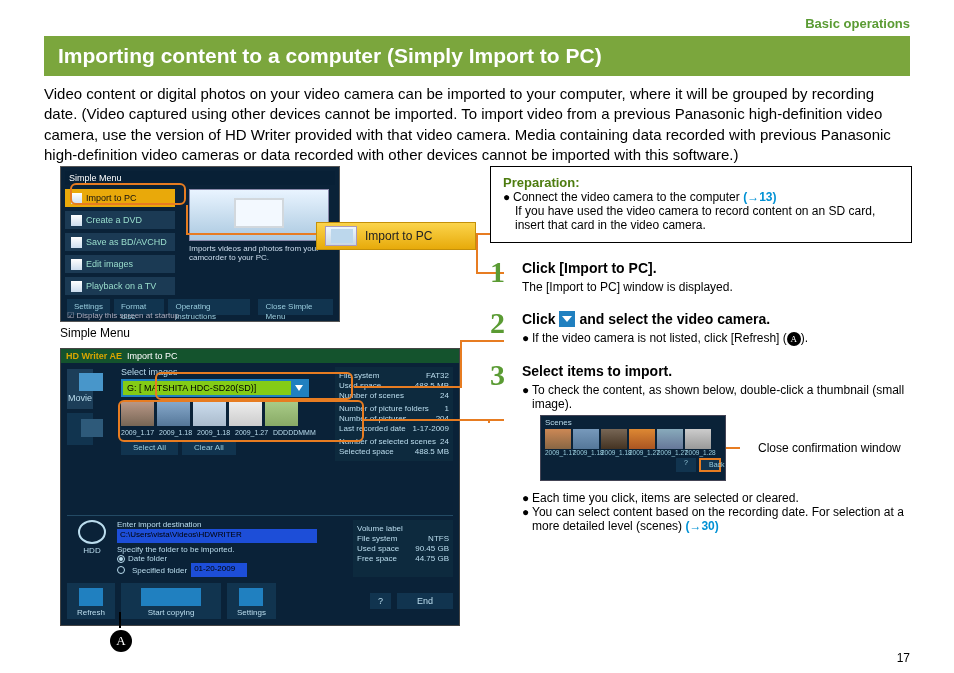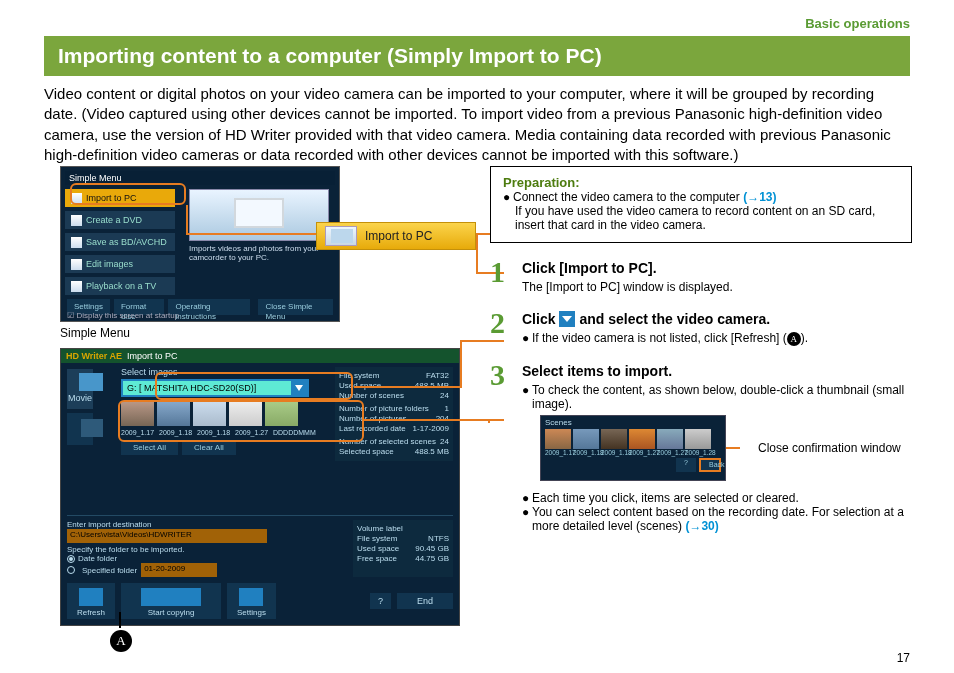--- a/index.html
+++ b/index.html
@@ -170,21 +170,21 @@
   }
   .iw-other::before{
     content:''; position:absolute; top:6px; left:14px; width:22px; height:18px;
     background:#2e5a7a;
   }
   .iw-main {
     position:absolute; top:18px; left:60px; right:6px;
   }
   .iw-section-label { color:#bde; font-size:9px; }
   .iw-dropdown {
-    height:18px; background:#5eead4; border:2px solid #2080c0;
+    height:18px; background:#84cc16; border:2px solid #2080c0;
     color:#000; font-size:9px; padding:2px 4px;
     width: 188px;
     margin: 2px 0 4px 0;
     position: relative;
   }
   .iw-dropdown .arrow {
     position:absolute; right:0; top:0; width:16px; height:14px;
     background:#2080c0;
   }
   .iw-dropdown .arrow::after{
@@ -224,21 +224,21 @@
   .iw-dest-left {
     width:50px; text-align:center; color:#bde; font-size:8px;
   }
   .hdd-icon{
     width:28px;height:24px;
     border:2px solid #bde; border-radius:50%;
     margin:0 auto 2px;
   }
   .iw-dest-mid { flex:1; color:#bde; font-size:8px; }
   .field-input {
-    background:#a16207; color:#000; font-size:8px; padding:1px 3px;
+    background:#1d4ed8; color:#000; font-size:8px; padding:1px 3px;
     height:14px;
   }
   .w200 { width:200px; }
   .radio { width:8px; height:8px; border:1px solid #bde; border-radius:50%; display:inline-block; margin-right:3px; vertical-align:middle;}
   .radio.on::after{ content:''; display:block; width:4px; height:4px; background:#bde; border-radius:50%; margin:1px;}
   .iw-dest-right {
     width:100px; color:#bde; font-size:8px;
     background:#0d2a3e; padding:4px;
   }
   .iw-dest-right div{ display:flex; justify-content:space-between; margin-bottom:1px; }
@@ -471,29 +471,33 @@
           <span>Number of selected scenes</span>
           <span>24</span>
         </div>
       <div>
           <span>Selected space</span>
           <span>488.5 MB</span>
         </div>
     </div>
 
     <div class="iw-dest">
+      <div class="iw-dest-left">
+        <div class="hdd-icon"></div>
+        <div>HDD</div>
+      </div>
       <div class="iw-dest-mid">
         <div>Enter import destination</div>
         <div class="field-input w200">C:\Users\vista\Videos\HDWRITER</div>
         <div style="margin-top:2px">Specify the folder to be imported.</div>
         <div><span class="radio on"></span><span>Date folder</span></div>
         <div style="display:flex;align-items:center;gap:4px">
             <span class="radio"></span>
             <span>Specified folder</span> 
-            <span class="field-input" style="width:76px">01-20-2009</span>
+            <span class="field-input" style="width:56px">01-20-2009</span>
           </div>
       </div>
       <div class="iw-dest-right">
         <div>
             <span>Volume label</span>
             <span></span>
           </div>
         <div>
             <span>File system</span>
             <span>NTFS</span>

